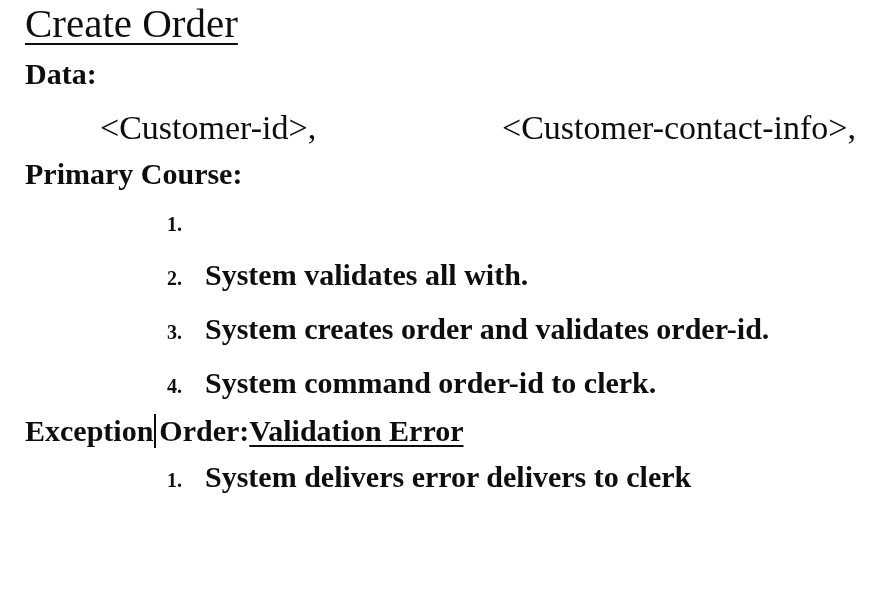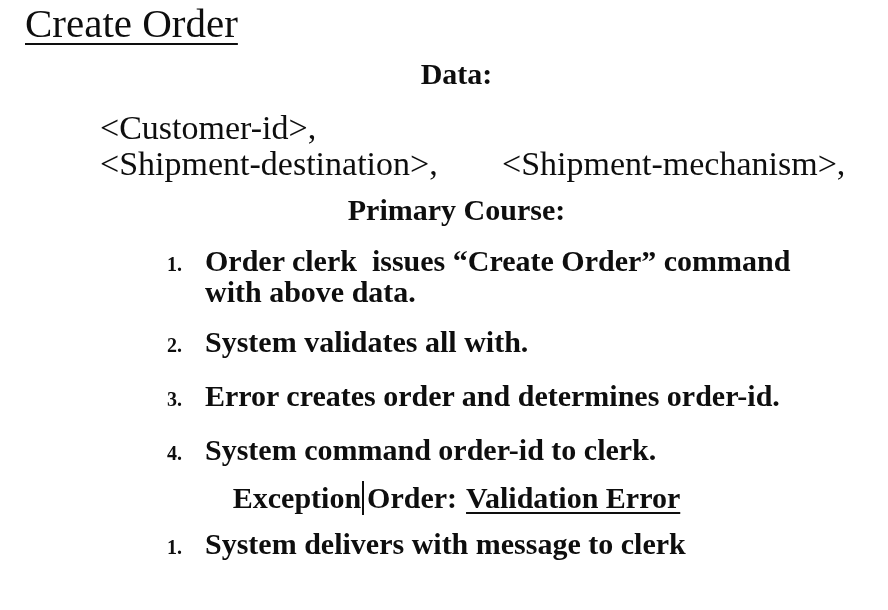--- a/index.html
+++ b/index.html
@@ -27,21 +27,20 @@
     line-height: 47px;
     text-decoration: underline;
     text-decoration-thickness: 2px;
     text-underline-offset: 6px;
     display: inline-block;
   }
   .heading {
     font-size: 30px;
     font-weight: bold;
     line-height: 35px;
-    text-align: center;
   }
   .h-data { margin: 9px 0 0 0; }
   .h-primary { margin: 10px 0 0 0; }
   .h-exception { margin: 11px 0 0 0; }
   .data-grid {
     margin: 19px 0 0 75px;
     font-size: 34px;
     font-weight: normal;
     line-height: 36px;
   }
@@ -77,76 +76,70 @@
     width: 2px;
     height: 34px;
     background: #0e0e0e;
     vertical-align: -7px;
     margin: 0 3px 0 1px;
   }
   .underlined-title {
     text-decoration: underline;
     text-decoration-thickness: 2px;
     text-underline-offset: 4px;
-    margin-left: 9px;
   }
 </style>
 </head>
 <body>
 
 <div class="page">
 
   <h1 class="doc-title">Create Order</h1>
 
   <div class="heading h-data">Data:</div>
 
   <div class="data-grid">
 
       <div class="data-row">
         <div class="data-cell-left">&lt;Customer-id&gt;,</div>
+        <div class="data-cell-right">&lt;Customer-contact-info&gt;,</div>
       </div>
 
-      <div class="data-row">
-        <div class="data-cell-left">&lt;Shipment-destination&gt;,</div>
-        <div class="data-cell-right">&lt;Shipment-mechanism&gt;,</div>
-      </div>
 
     </div>
 
   <div class="heading h-primary">Primary Course:</div>
 
   <ol class="course-list">
 
       <li>
         <span class="item-number">1.</span>
-        <span class="item-text">Order clerk  issues “Create Order” command
-with above data.</span>
       </li>
 
       <li>
         <span class="item-number">2.</span>
         <span class="item-text">System validates all with.</span>
       </li>
 
       <li>
         <span class="item-number">3.</span>
-        <span class="item-text">Error creates order and determines order-id.</span>
+        <span class="item-text">System creates order and validates order-id.</span>
       </li>
 
       <li>
         <span class="item-number">4.</span>
         <span class="item-text">System command order-id to clerk.</span>
       </li>
     </ol>
 
   <div class="heading h-exception">
     <span>Exception</span><span class="text-caret"></span><span>Order:</span><span class="underlined-title">Validation Error</span>
   </div>
 
   <ol class="course-list exception-list">
 
       <li>
         <span class="item-number">1.</span>
-        <span class="item-text">System delivers with message to clerk</span>
+        <span class="item-text">System delivers error delivers to clerk</span>
       </li>
     </ol>
 
 </div>
 
 </body></html>

